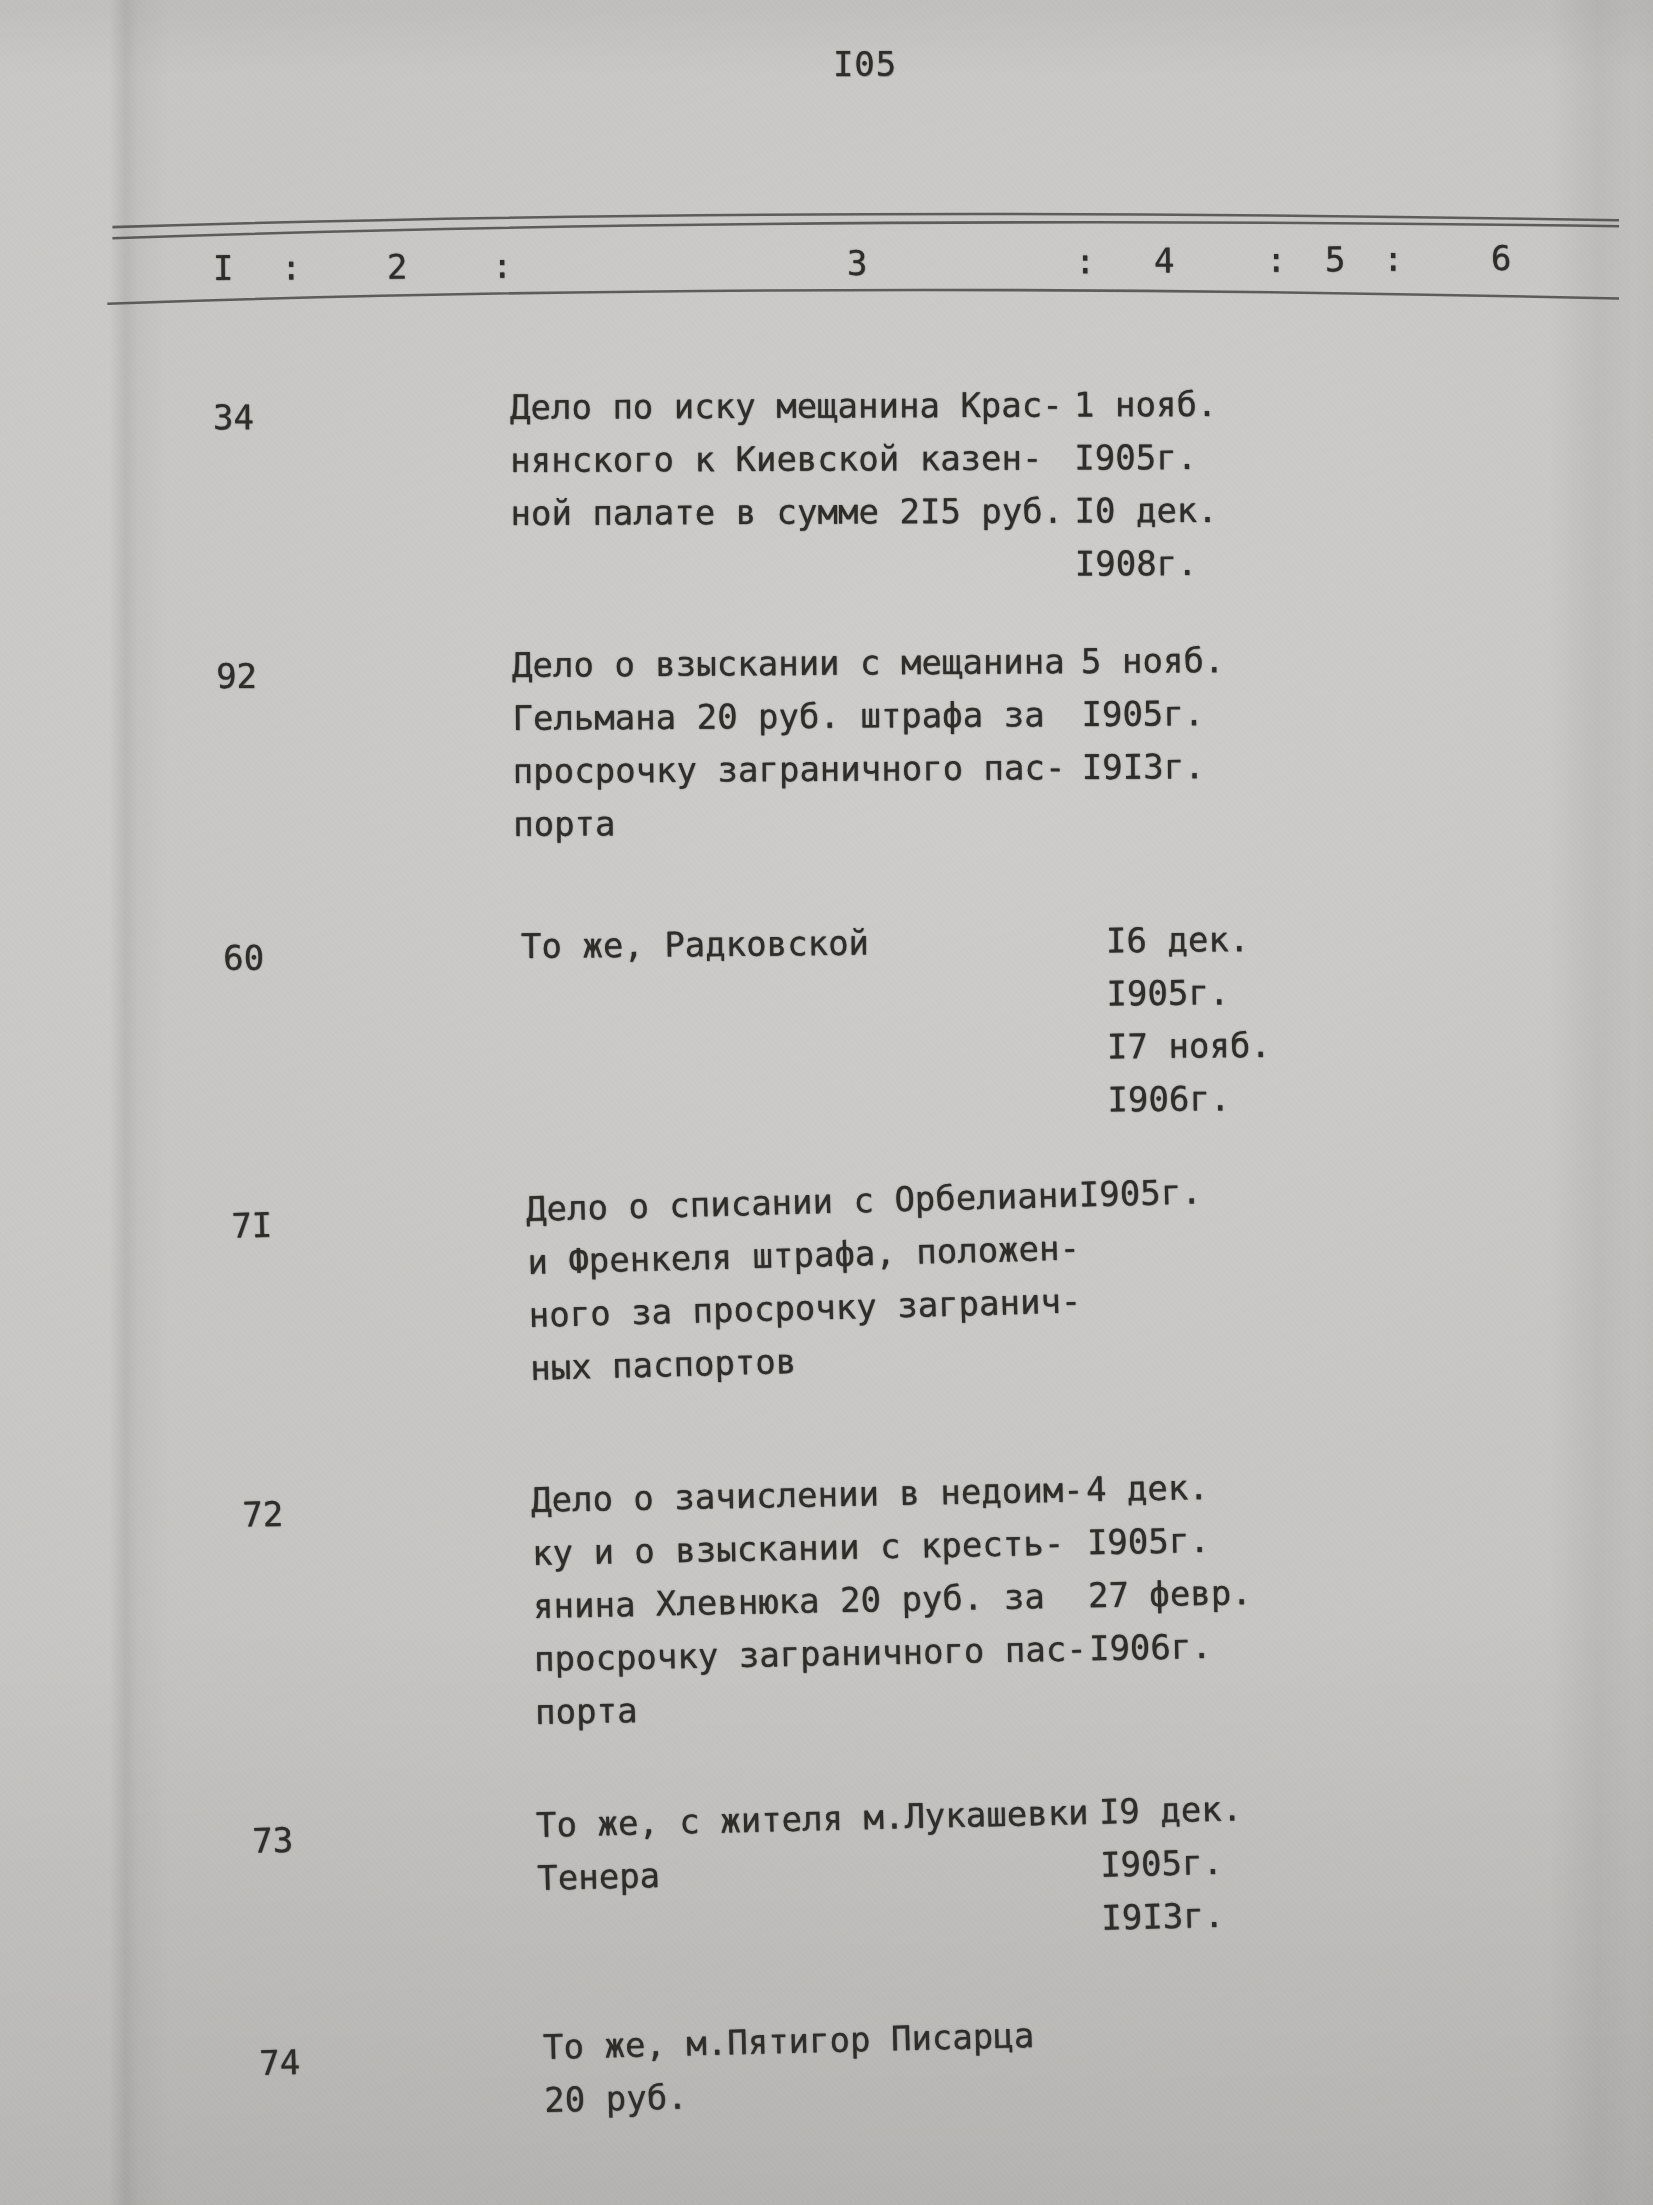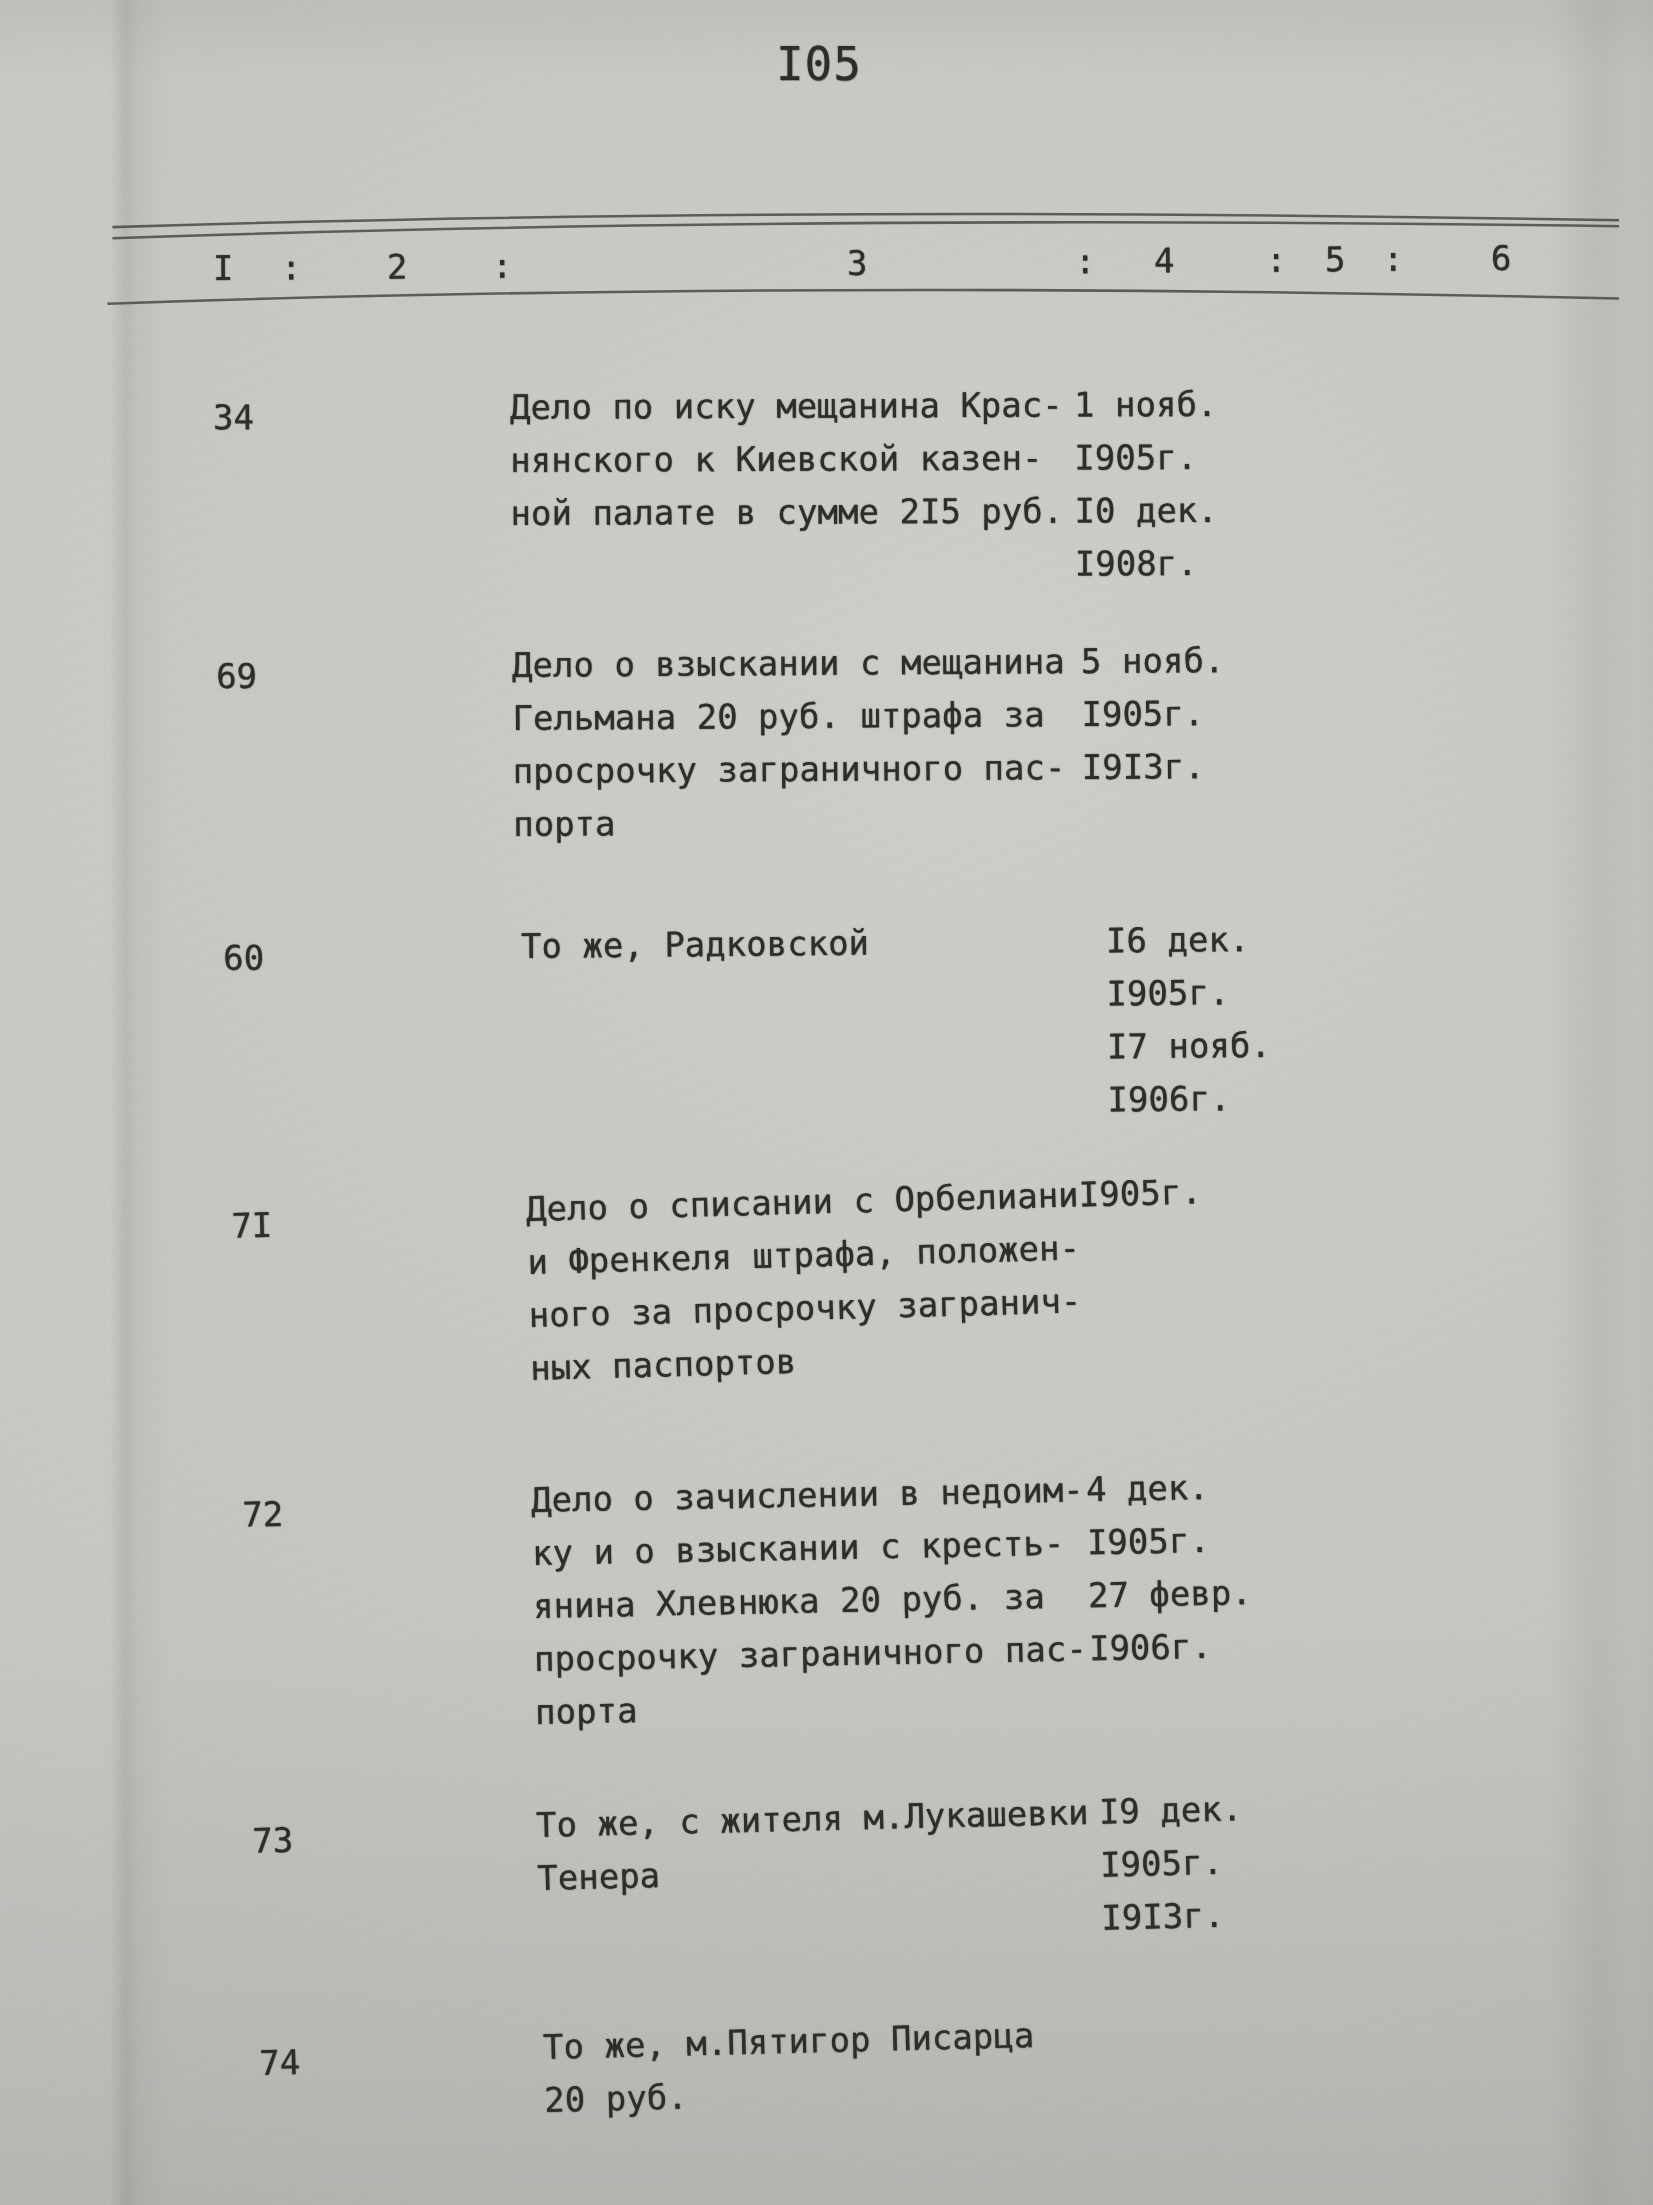--- a/index.html
+++ b/index.html
@@ -17,22 +17,22 @@
       linear-gradient(180deg, rgba(0,0,0,0.04) 0 12px, rgba(0,0,0,0) 77px),
       linear-gradient(180deg, rgba(0,0,0,0) 1617px, rgba(0,0,0,0.055) 2084px, rgba(0,0,0,0.075) 2205px),
       radial-gradient(130% 95% at 58% 32%, rgba(255,255,255,0.09), rgba(0,0,0,0.045) 88%),
       var(--paper,#c9c8c5);
   }
   .typed{
     text-shadow:0 0 1.3px rgba(46,45,42,0.7), 0.5px 0.5px 0 rgba(46,45,42,0.3);
     white-space:nowrap;
   }
   .pagenum{
-    position:absolute;left:776px;top:44px;
-    font-size:46px;line-height:41px;letter-spacing:0.9px;
+    position:absolute;left:833px;top:44px;
+    font-size:34px;line-height:41px;letter-spacing:0.9px;
   }
   .rules{position:absolute;left:0;top:0;width:1654px;height:2205px;}
   .rules path{fill:none;stroke:var(--rule,#4a4946);stroke-width:3;opacity:0.85;}
   .colhead{
     position:absolute;left:0;top:0;width:1654px;height:340px;
     transform:rotate(-0.45deg);transform-origin:213px 268px;
   }
   .colhead span{
     position:absolute;top:250px;
     font-size:34px;line-height:37px;
@@ -82,21 +82,21 @@
     </div>
     <div class="dates">
       <div class="line typed">1 нояб.</div>
       <div class="line typed">I905г.</div>
       <div class="line typed">I0 дек.</div>
       <div class="line typed">I908г.</div>
     </div>
   </div>
 
   <div class="entry" style="top:639px; --rot:-0.4deg; --numx:216px; --descx:512px; --datex:1081px;">
-    <div class="num typed">69</div>
+    <div class="num typed">92</div>
     <div class="desc">
       <div class="line typed">Дело о взыскании с мещанина</div>
       <div class="line typed">Гельмана 20 руб. штрафа за</div>
       <div class="line typed">просрочку заграничного пас-</div>
       <div class="line typed">порта</div>
     </div>
     <div class="dates">
       <div class="line typed">5 нояб.</div>
       <div class="line typed">I905г.</div>
       <div class="line typed">I9I3г.</div>

